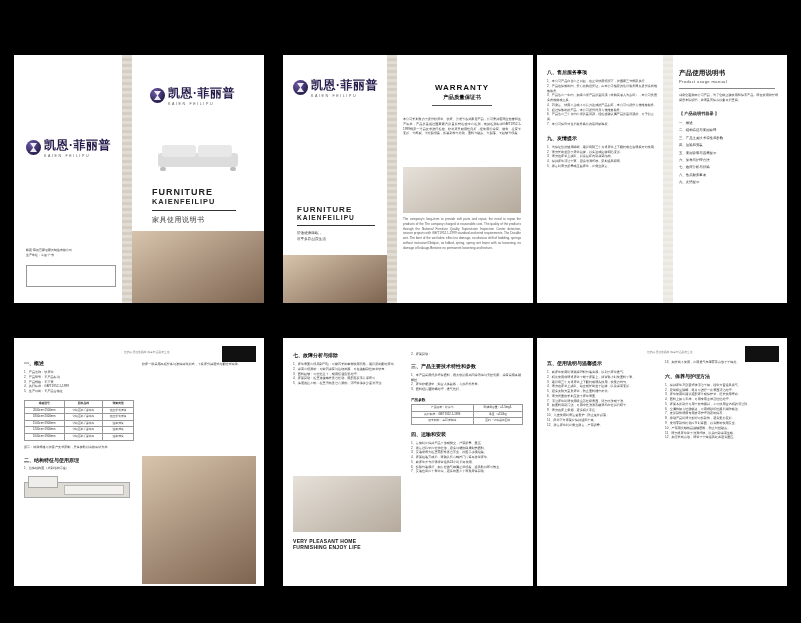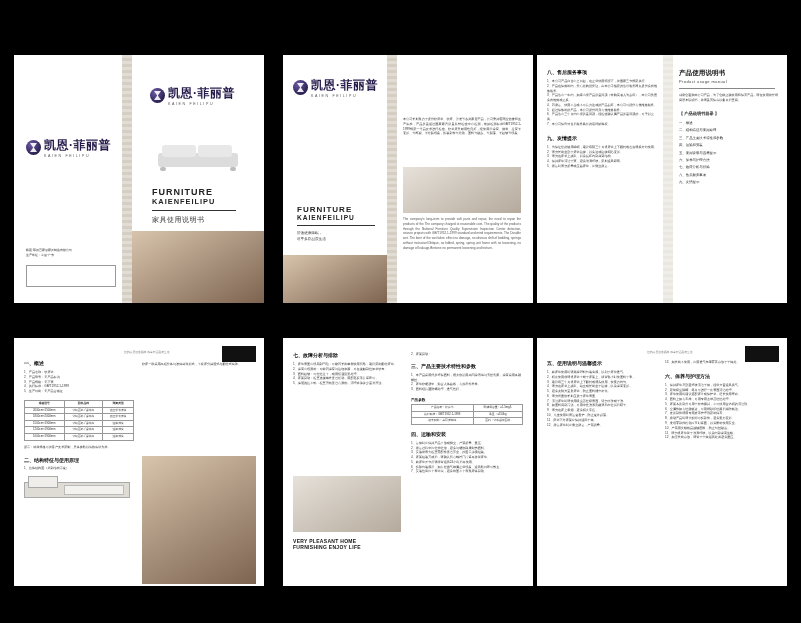--- a/index.html
+++ b/index.html
@@ -92,20 +92,25 @@
   <div class="page p2">
     <div style="position:absolute;left:10px;top:22px;" class="logo-box">
       <div class="logo-mark"></div>
       <div>
         <div class="logo-cn">凯恩·菲丽普</div>
         <div class="logo-en">KAIEN FEILIPU</div>
       </div>
     </div>
     <div class="vstripe" style="left:104px;"></div>
 
+    <div style="position:absolute;left:120px;top:28px;width:118px;text-align:center;">
+      <div style="font-size:8px;font-weight:bold;letter-spacing:1px;color:#111;">WARRANTY</div>
+      <div style="font-size:5.4px;font-weight:bold;color:#111;margin-top:2px;">产品质量保证书</div>
+      <div style="width:60px;height:1px;background:#555;margin:4px auto;"></div>
+    </div>
     <div class="tiny" style="position:absolute;left:120px;top:62px;width:118px;text-align:justify;">本公司长期致力于提供软床垫、软床、沙发等各类家居产品，公司秉持着商业信誉和生产标准，产品质量通过国家家具质量监督检验中心检测，依据检测标准GB/T1952.1-1999规定一等品要求进行检验。软垫床具耐用性良好，经使用后弹簧、绷带、拉簧无变形、无断裂、无松脱现象，拆装部件无松动，面料无破损、无脱落、无起皱等现象。</div>
     <div style="position:absolute;left:120px;top:112px;width:118px;height:46px;" class="imgph photo-bed"></div>
     <div class="tiny" style="position:absolute;left:120px;top:162px;width:118px;text-align:justify;color:#555;">The company's long-term to provide soft parts and repair, the need to repair the products of the The company charged at reasonable cost. The quality of the products through the National Furniture Quality Supervision Inspection Center detection, seizure projects with GB/T1952.1-1999 standard and mind requirements. The Durable wet. The bent of the wet fabric effect no damage, no obvious shift of bedding, springs without instrusive/Obtique, no folded, spring, spring unit frame with no loosening, no damage of leakage,Bestone no permanent loosening and texture.</div>
 
     <div style="position:absolute;left:14px;top:150px;">
       <div class="bigtitle" style="font-size:8px;">FURNITURE</div>
       <div class="bigtitle" style="font-size:6.6px;">KAIENFEILIPU</div>
       <div style="width:78px;height:1px;background:#333;margin:4px 0;"></div>
       <div style="font-size:3.6px;color:#333;line-height:1.7;">
         <div>舒适健康睡眠，</div>

